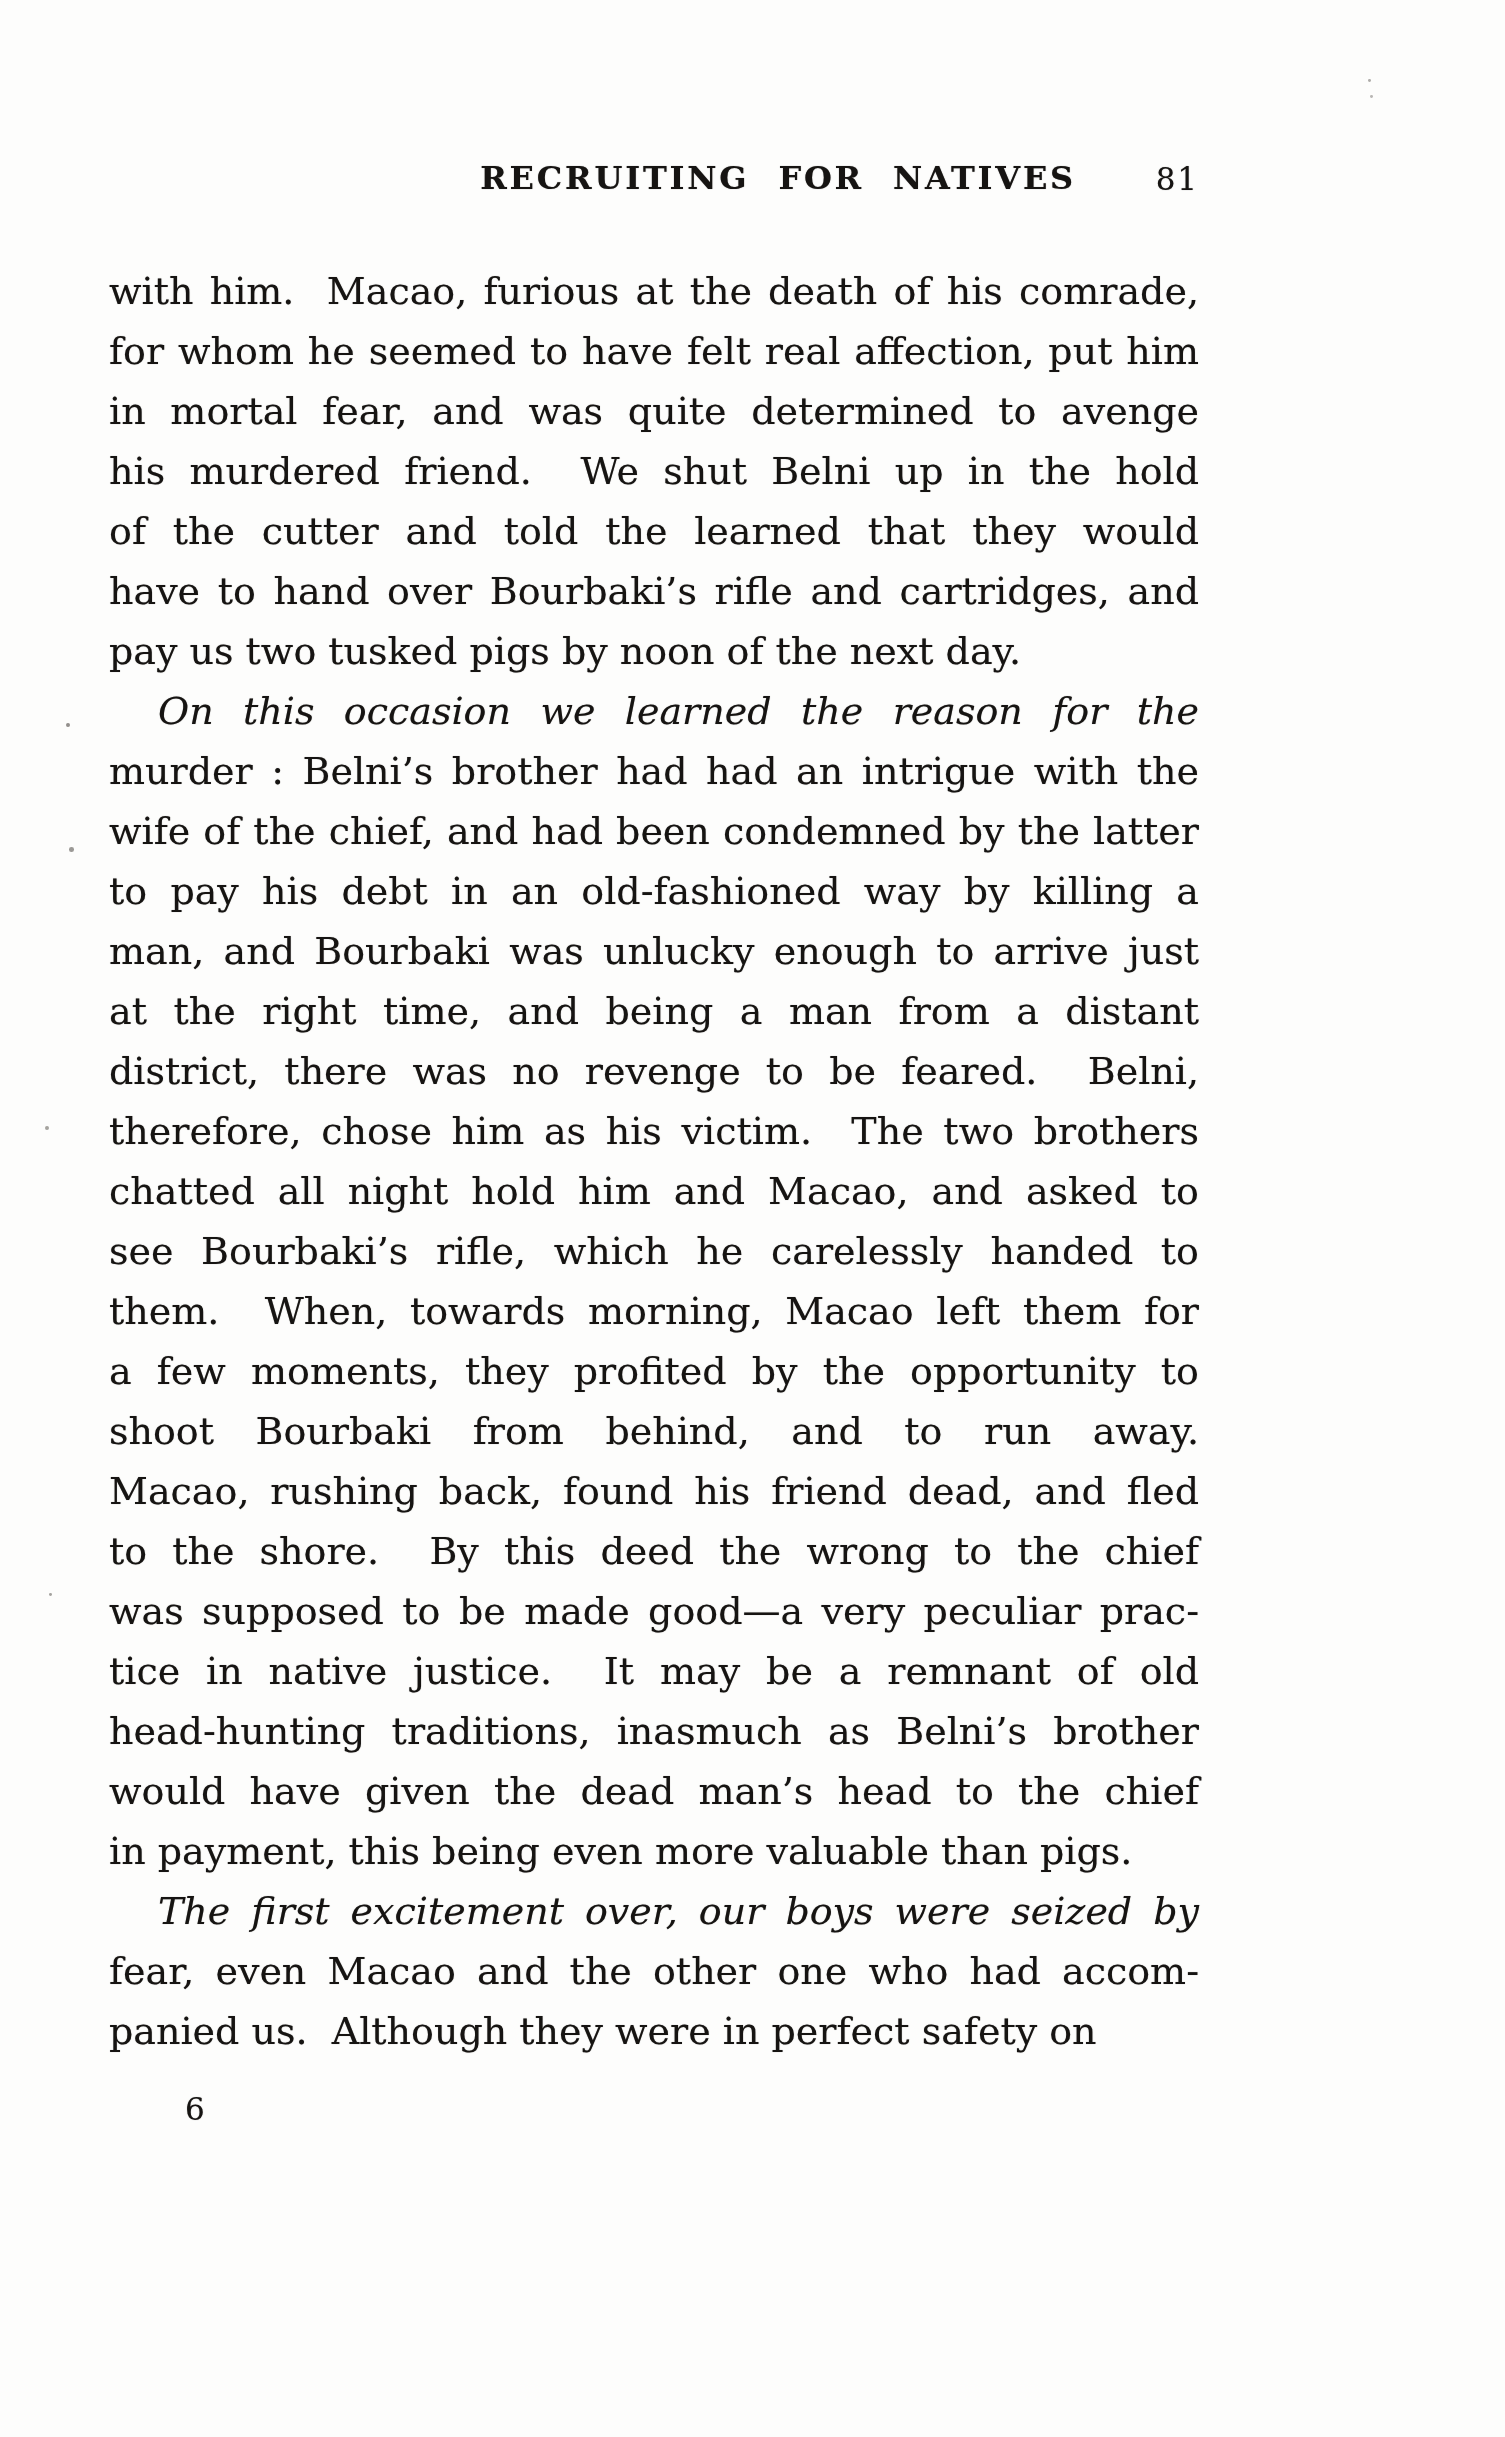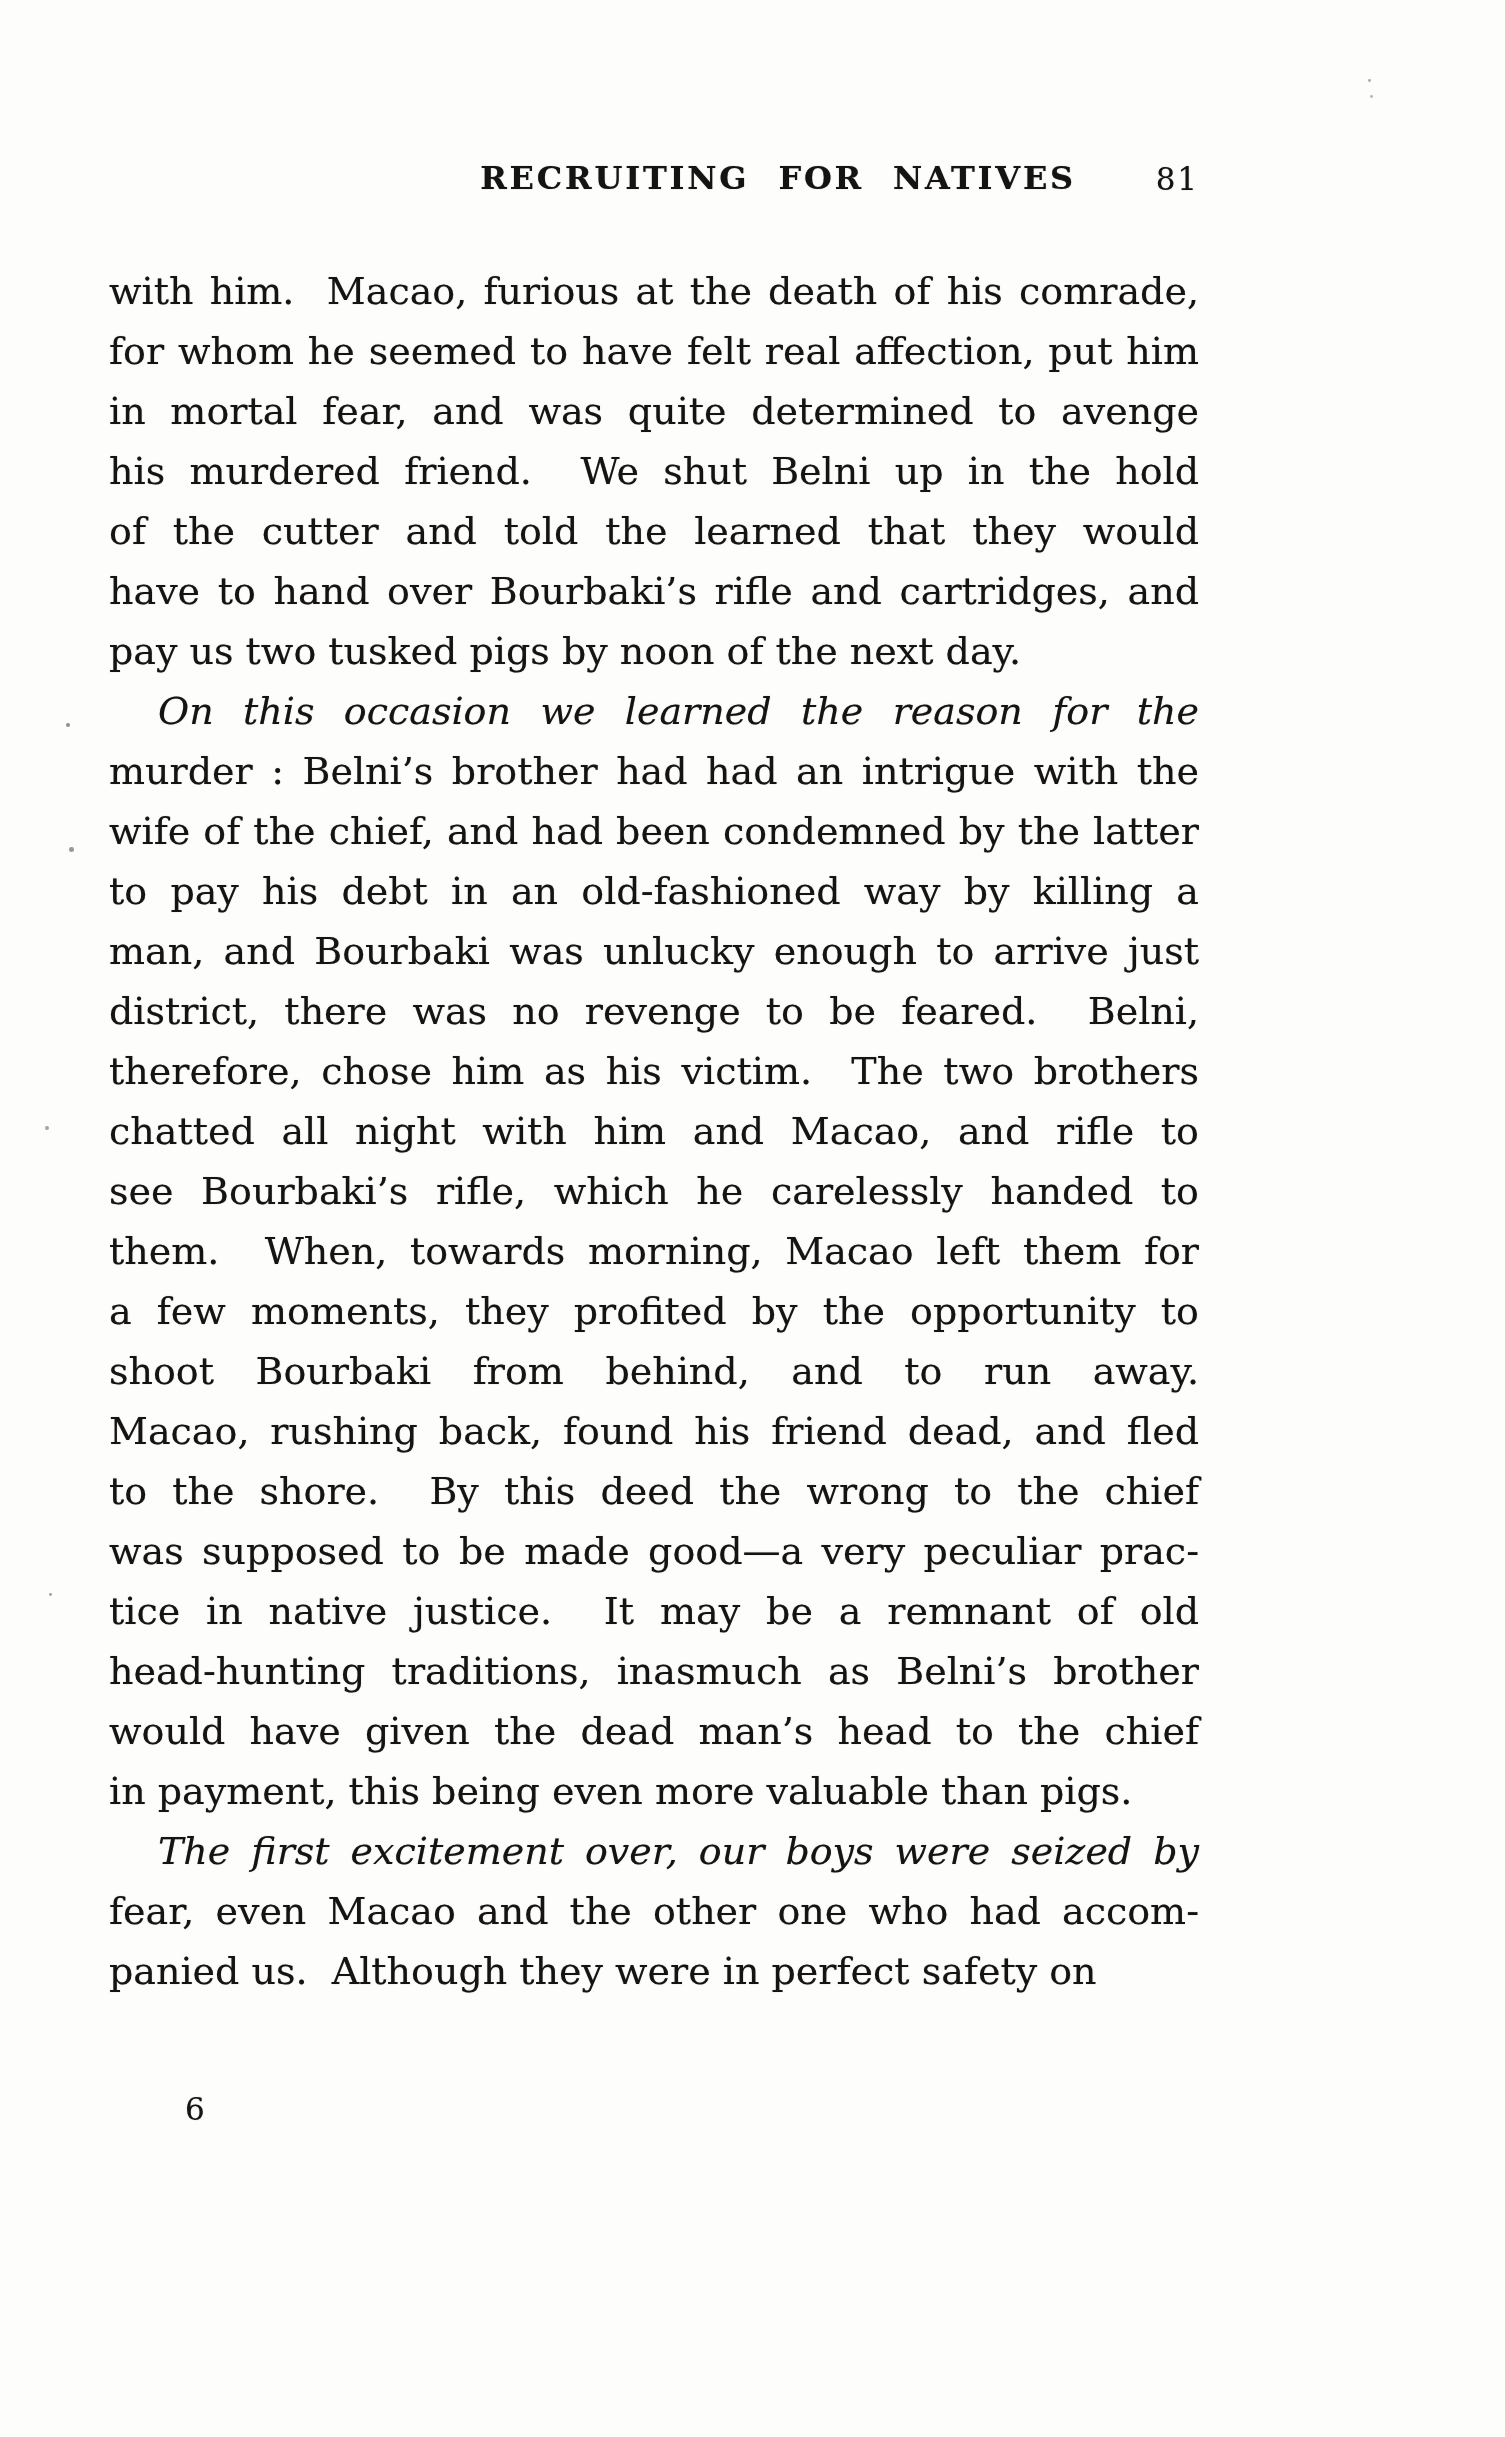--- a/index.html
+++ b/index.html
@@ -97,23 +97,24 @@
       <div class="line">in mortal fear, and was quite determined to avenge</div>
       <div class="line">his murdered friend.  We shut Belni up in the hold</div>
       <div class="line">of the cutter and told the learned that they would</div>
       <div class="line">have to hand over Bourbaki’s rifle and cartridges, and</div>
       <div class="line last">pay us two tusked pigs by noon of the next day.</div>
       <div class="line indent">On this occasion we learned the reason for the</div>
       <div class="line">murder : Belni’s brother had had an intrigue with the</div>
       <div class="line">wife of the chief, and had been condemned by the latter</div>
       <div class="line">to pay his debt in an old-fashioned way by killing a</div>
       <div class="line">man, and Bourbaki was unlucky enough to arrive just</div>
+      <div class="line">at the right time, and being a man from a distant</div>
       <div class="line">district, there was no revenge to be feared.  Belni,</div>
       <div class="line">therefore, chose him as his victim.  The two brothers</div>
-      <div class="line">chatted all night with him and Macao, and rifle to</div>
+      <div class="line">chatted all night hold him and Macao, and asked to</div>
       <div class="line">see Bourbaki’s rifle, which he carelessly handed to</div>
       <div class="line">them.  When, towards morning, Macao left them for</div>
       <div class="line">a few moments, they profited by the opportunity to</div>
       <div class="line">shoot Bourbaki from behind, and to run away.</div>
       <div class="line">Macao, rushing back, found his friend dead, and fled</div>
       <div class="line">to the shore.  By this deed the wrong to the chief</div>
       <div class="line">was supposed to be made good—a very peculiar prac-</div>
       <div class="line">tice in native justice.  It may be a remnant of old</div>
       <div class="line">head-hunting traditions, inasmuch as Belni’s brother</div>
       <div class="line">would have given the dead man’s head to the chief</div>

